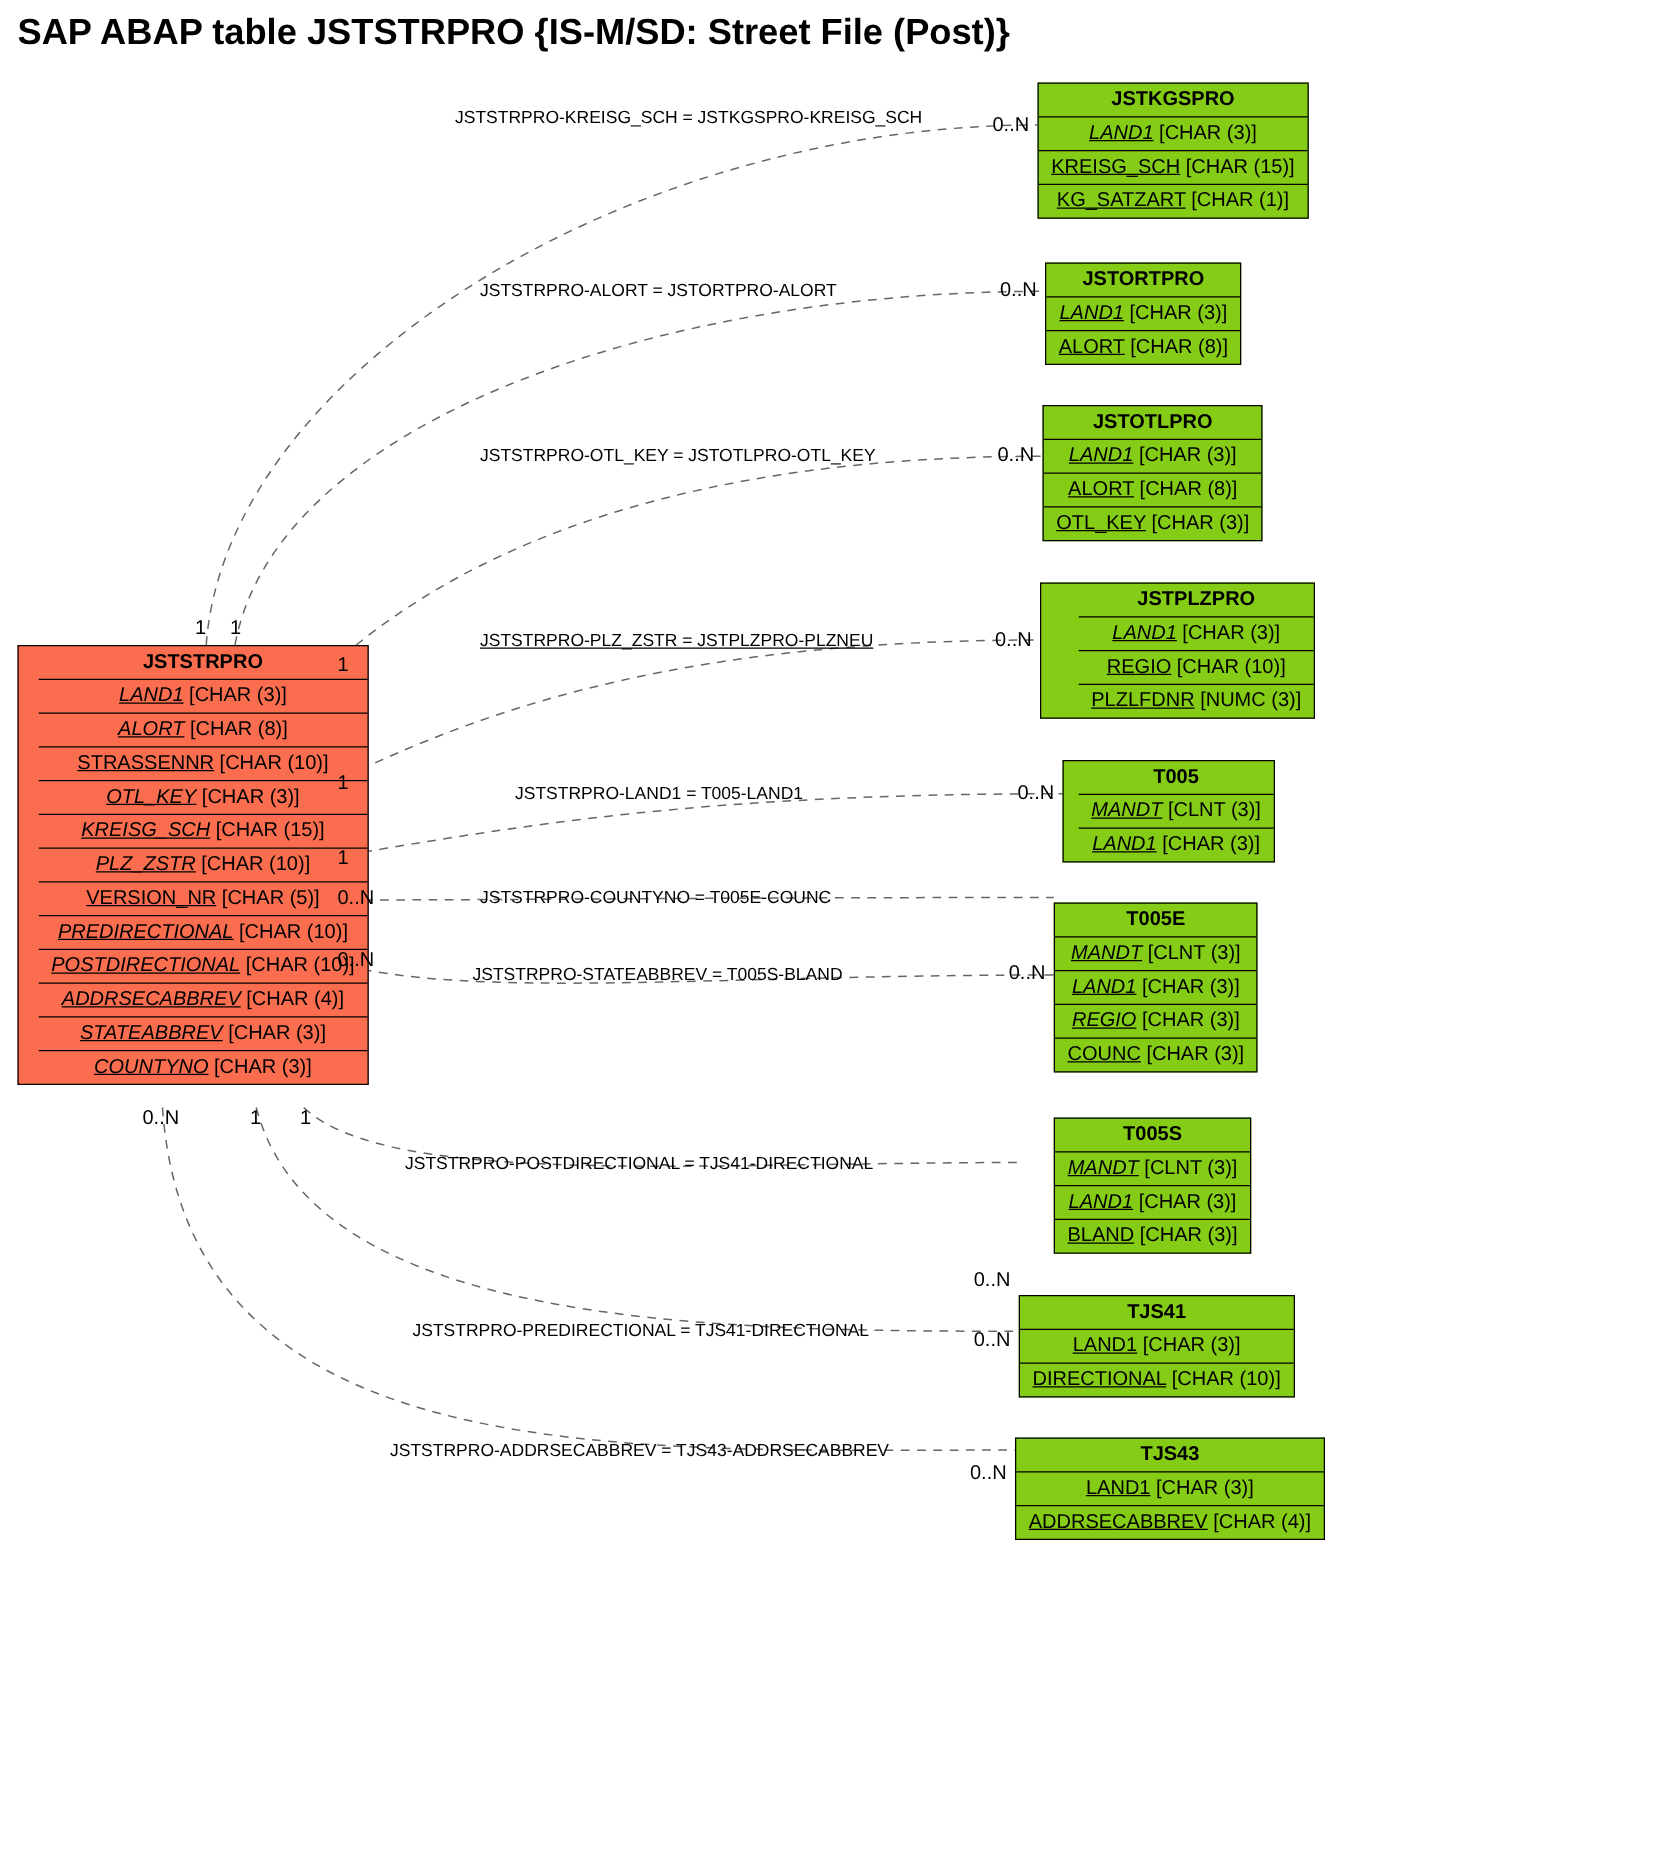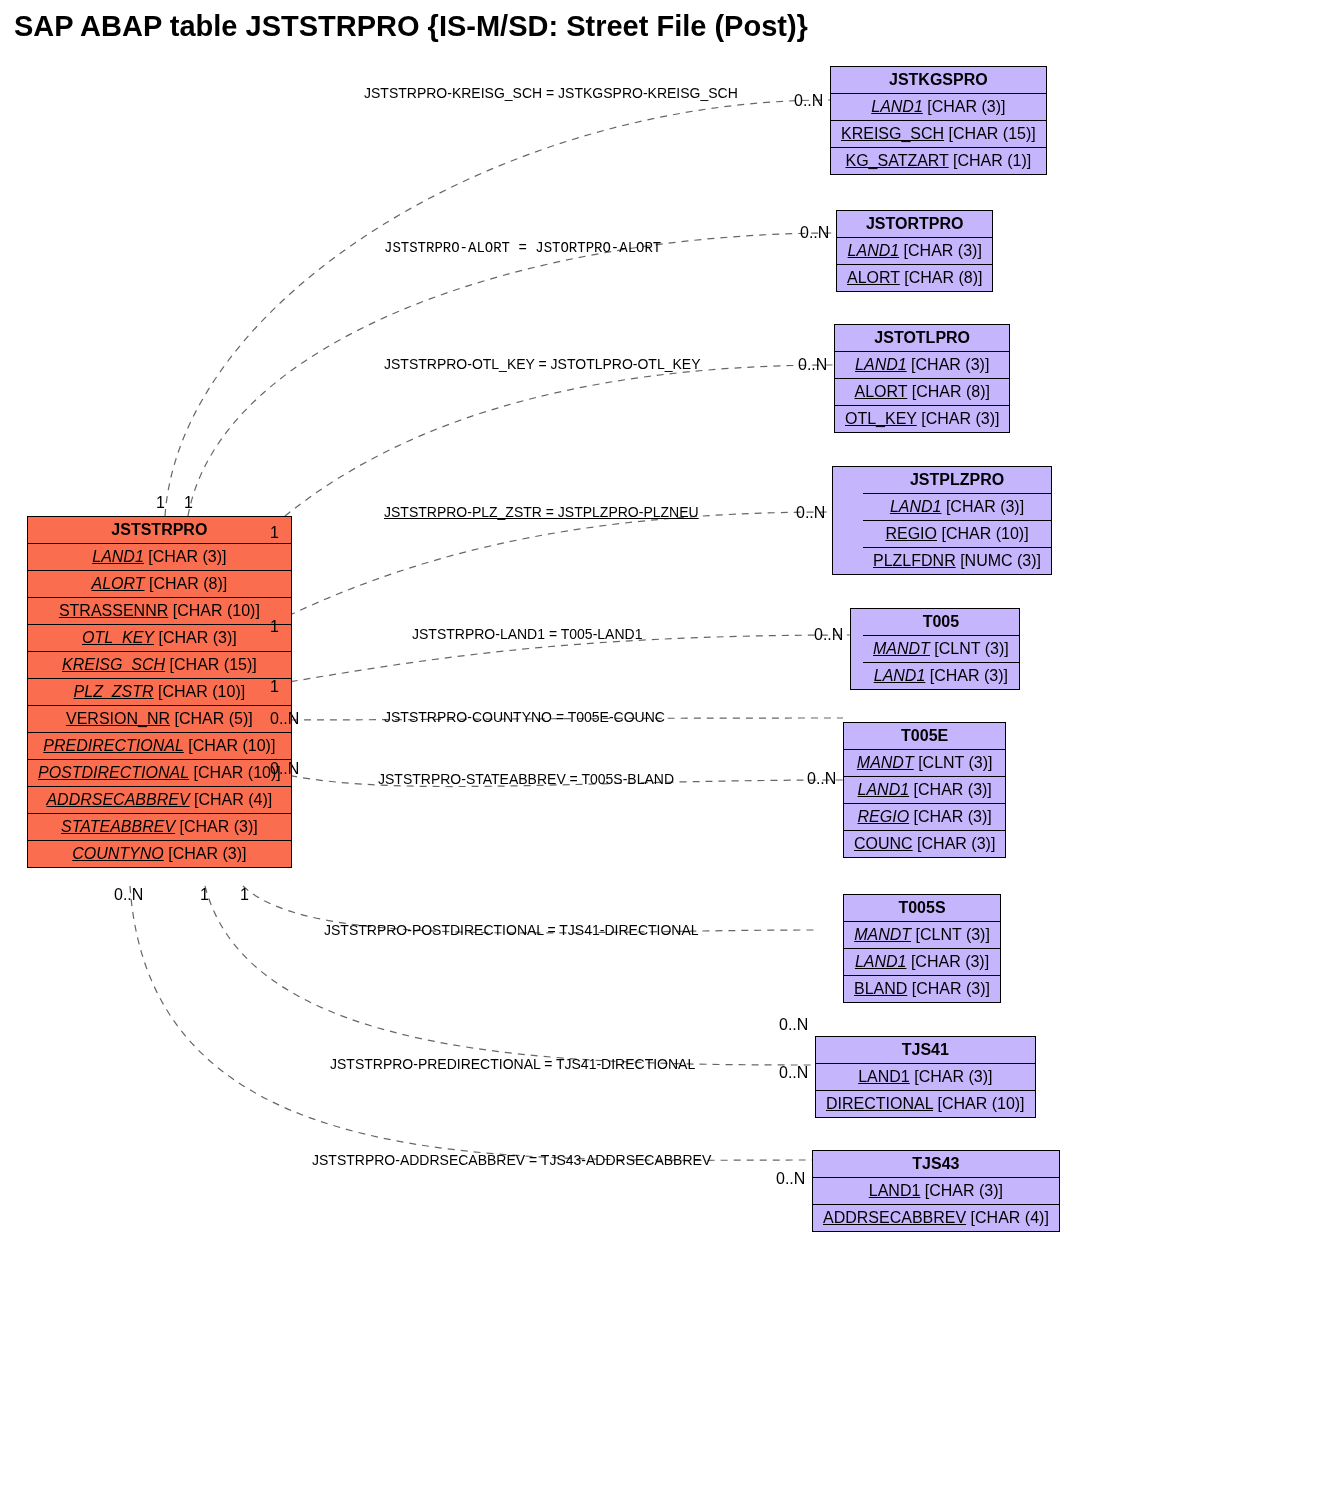--- a/index.html
+++ b/index.html
@@ -32,21 +32,21 @@
     border-bottom: 1px solid #000;
   }
   .entity .row {
     padding: 4px 10px;
     border-bottom: 1px solid #000;
     white-space: nowrap;
     text-align: center;
   }
   .entity .row:last-child { border-bottom: none; }
   .entity.main { background: #fa6e4f; }
-  .entity.ref { background: #c4b5fd; }
+  .entity.ref { background: #84cc16; }
   .key { font-style: italic; text-decoration: underline; }
   .nokey { text-decoration: underline; }
 
   .edge-label {
     position: absolute;
     font-size: 14px;
     color: #000;
     white-space: nowrap;
   }
   .card {
@@ -89,21 +89,21 @@
 
   <path d="M265,770 C380,800 560,780 843,780"></path>
 
   <path d="M243,886 C310,950 560,930 815,930"></path>
 
   <path d="M205,886 C250,1060 560,1065 815,1065"></path>
 
   <path d="M130,886 C150,1180 500,1160 812,1160"></path>
 </svg>
 
-<div class="entity main" id="ent-main" style="left:27px; top:516px;">
+<div class="entity main" id="ent-main" style="left:14px; top:516px;padding-left:16px;">
   <div class="hdr">JSTSTRPRO</div>
 <div class="row"><span class="key">LAND1</span> [CHAR (3)]</div>
     <div class="row"><span class="key">ALORT</span> [CHAR (8)]</div>
     <div class="row"><span class="nokey">STRASSENNR</span> [CHAR (10)]</div>
     <div class="row"><span class="key">OTL_KEY</span> [CHAR (3)]</div>
     <div class="row"><span class="key">KREISG_SCH</span> [CHAR (15)]</div>
     <div class="row"><span class="key">PLZ_ZSTR</span> [CHAR (10)]</div>
     <div class="row"><span class="nokey">VERSION_NR</span> [CHAR (5)]</div>
     <div class="row"><span class="key">PREDIRECTIONAL</span> [CHAR (10)]</div>
     <div class="row"><span class="key">POSTDIRECTIONAL</span> [CHAR (10)]</div>
@@ -158,21 +158,21 @@
     <div class="row"><span class="nokey">LAND1</span> [CHAR (3)]</div>
     <div class="row"><span class="nokey">DIRECTIONAL</span> [CHAR (10)]</div>
   </div>
 <div class="entity ref" id="ent-TJS43" style="left:812px; top:1150px;">
     <div class="hdr">TJS43</div>
     <div class="row"><span class="nokey">LAND1</span> [CHAR (3)]</div>
     <div class="row"><span class="nokey">ADDRSECABBREV</span> [CHAR (4)]</div>
   </div>
 
 <div class="edge-label" style="left:364px; top:85px;">JSTSTRPRO-KREISG_SCH = JSTKGSPRO-KREISG_SCH</div>
-<div class="edge-label" style="left:384px; top:240px;font-family:Liberation Mono, monospace;">JSTSTRPRO-ALORT = JSTORTPRO-ALORT</div>
+<div class="edge-label" style="left:384px; top:224px;">JSTSTRPRO-ALORT = JSTORTPRO-ALORT</div>
 <div class="edge-label" style="left:384px; top:356px;">JSTSTRPRO-OTL_KEY = JSTOTLPRO-OTL_KEY</div>
 <div class="edge-label" style="left:384px; top:504px;text-decoration:underline;">JSTSTRPRO-PLZ_ZSTR = JSTPLZPRO-PLZNEU</div>
 <div class="edge-label" style="left:412px; top:626px;">JSTSTRPRO-LAND1 = T005-LAND1</div>
 <div class="edge-label" style="left:384px; top:709px;">JSTSTRPRO-COUNTYNO = T005E-COUNC</div>
 <div class="edge-label" style="left:378px; top:771px;">JSTSTRPRO-STATEABBREV = T005S-BLAND</div>
 <div class="edge-label" style="left:324px; top:922px;">JSTSTRPRO-POSTDIRECTIONAL = TJS41-DIRECTIONAL</div>
 <div class="edge-label" style="left:330px; top:1056px;">JSTSTRPRO-PREDIRECTIONAL = TJS41-DIRECTIONAL</div>
 <div class="edge-label" style="left:312px; top:1152px;">JSTSTRPRO-ADDRSECABBREV = TJS43-ADDRSECABBREV</div>
 
 <div class="card" style="left:156px; top:494px;">1</div>

